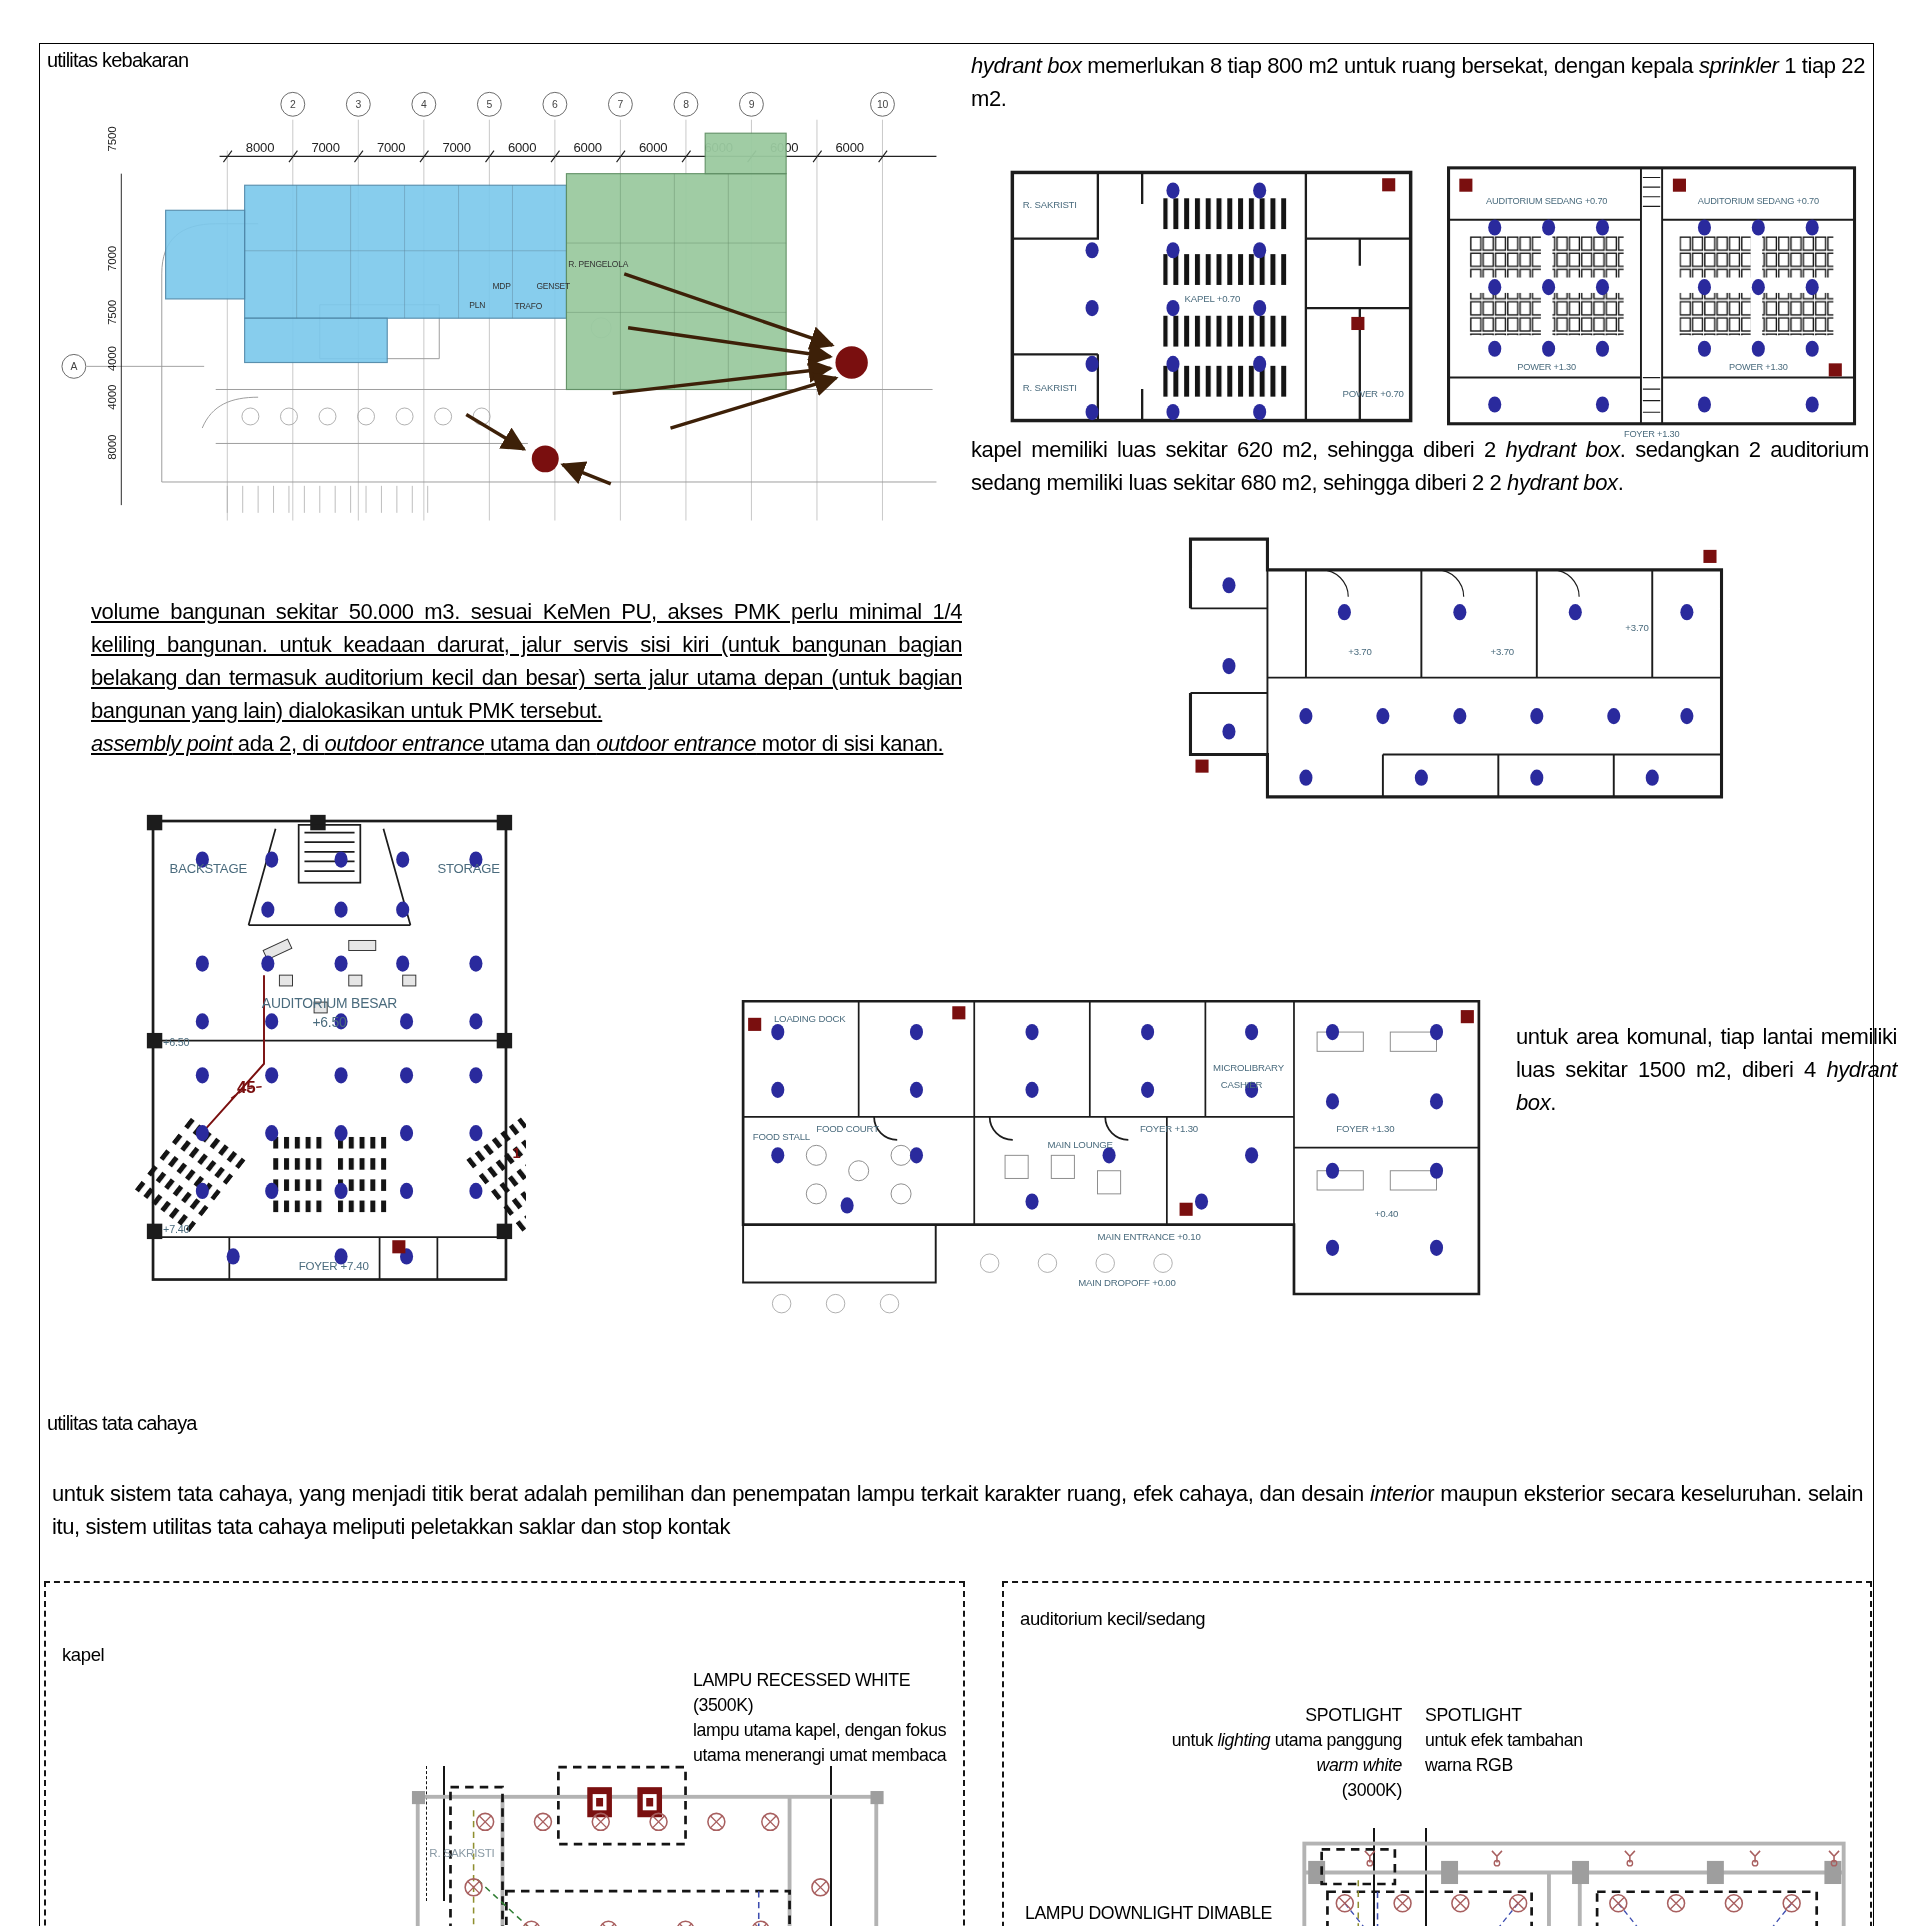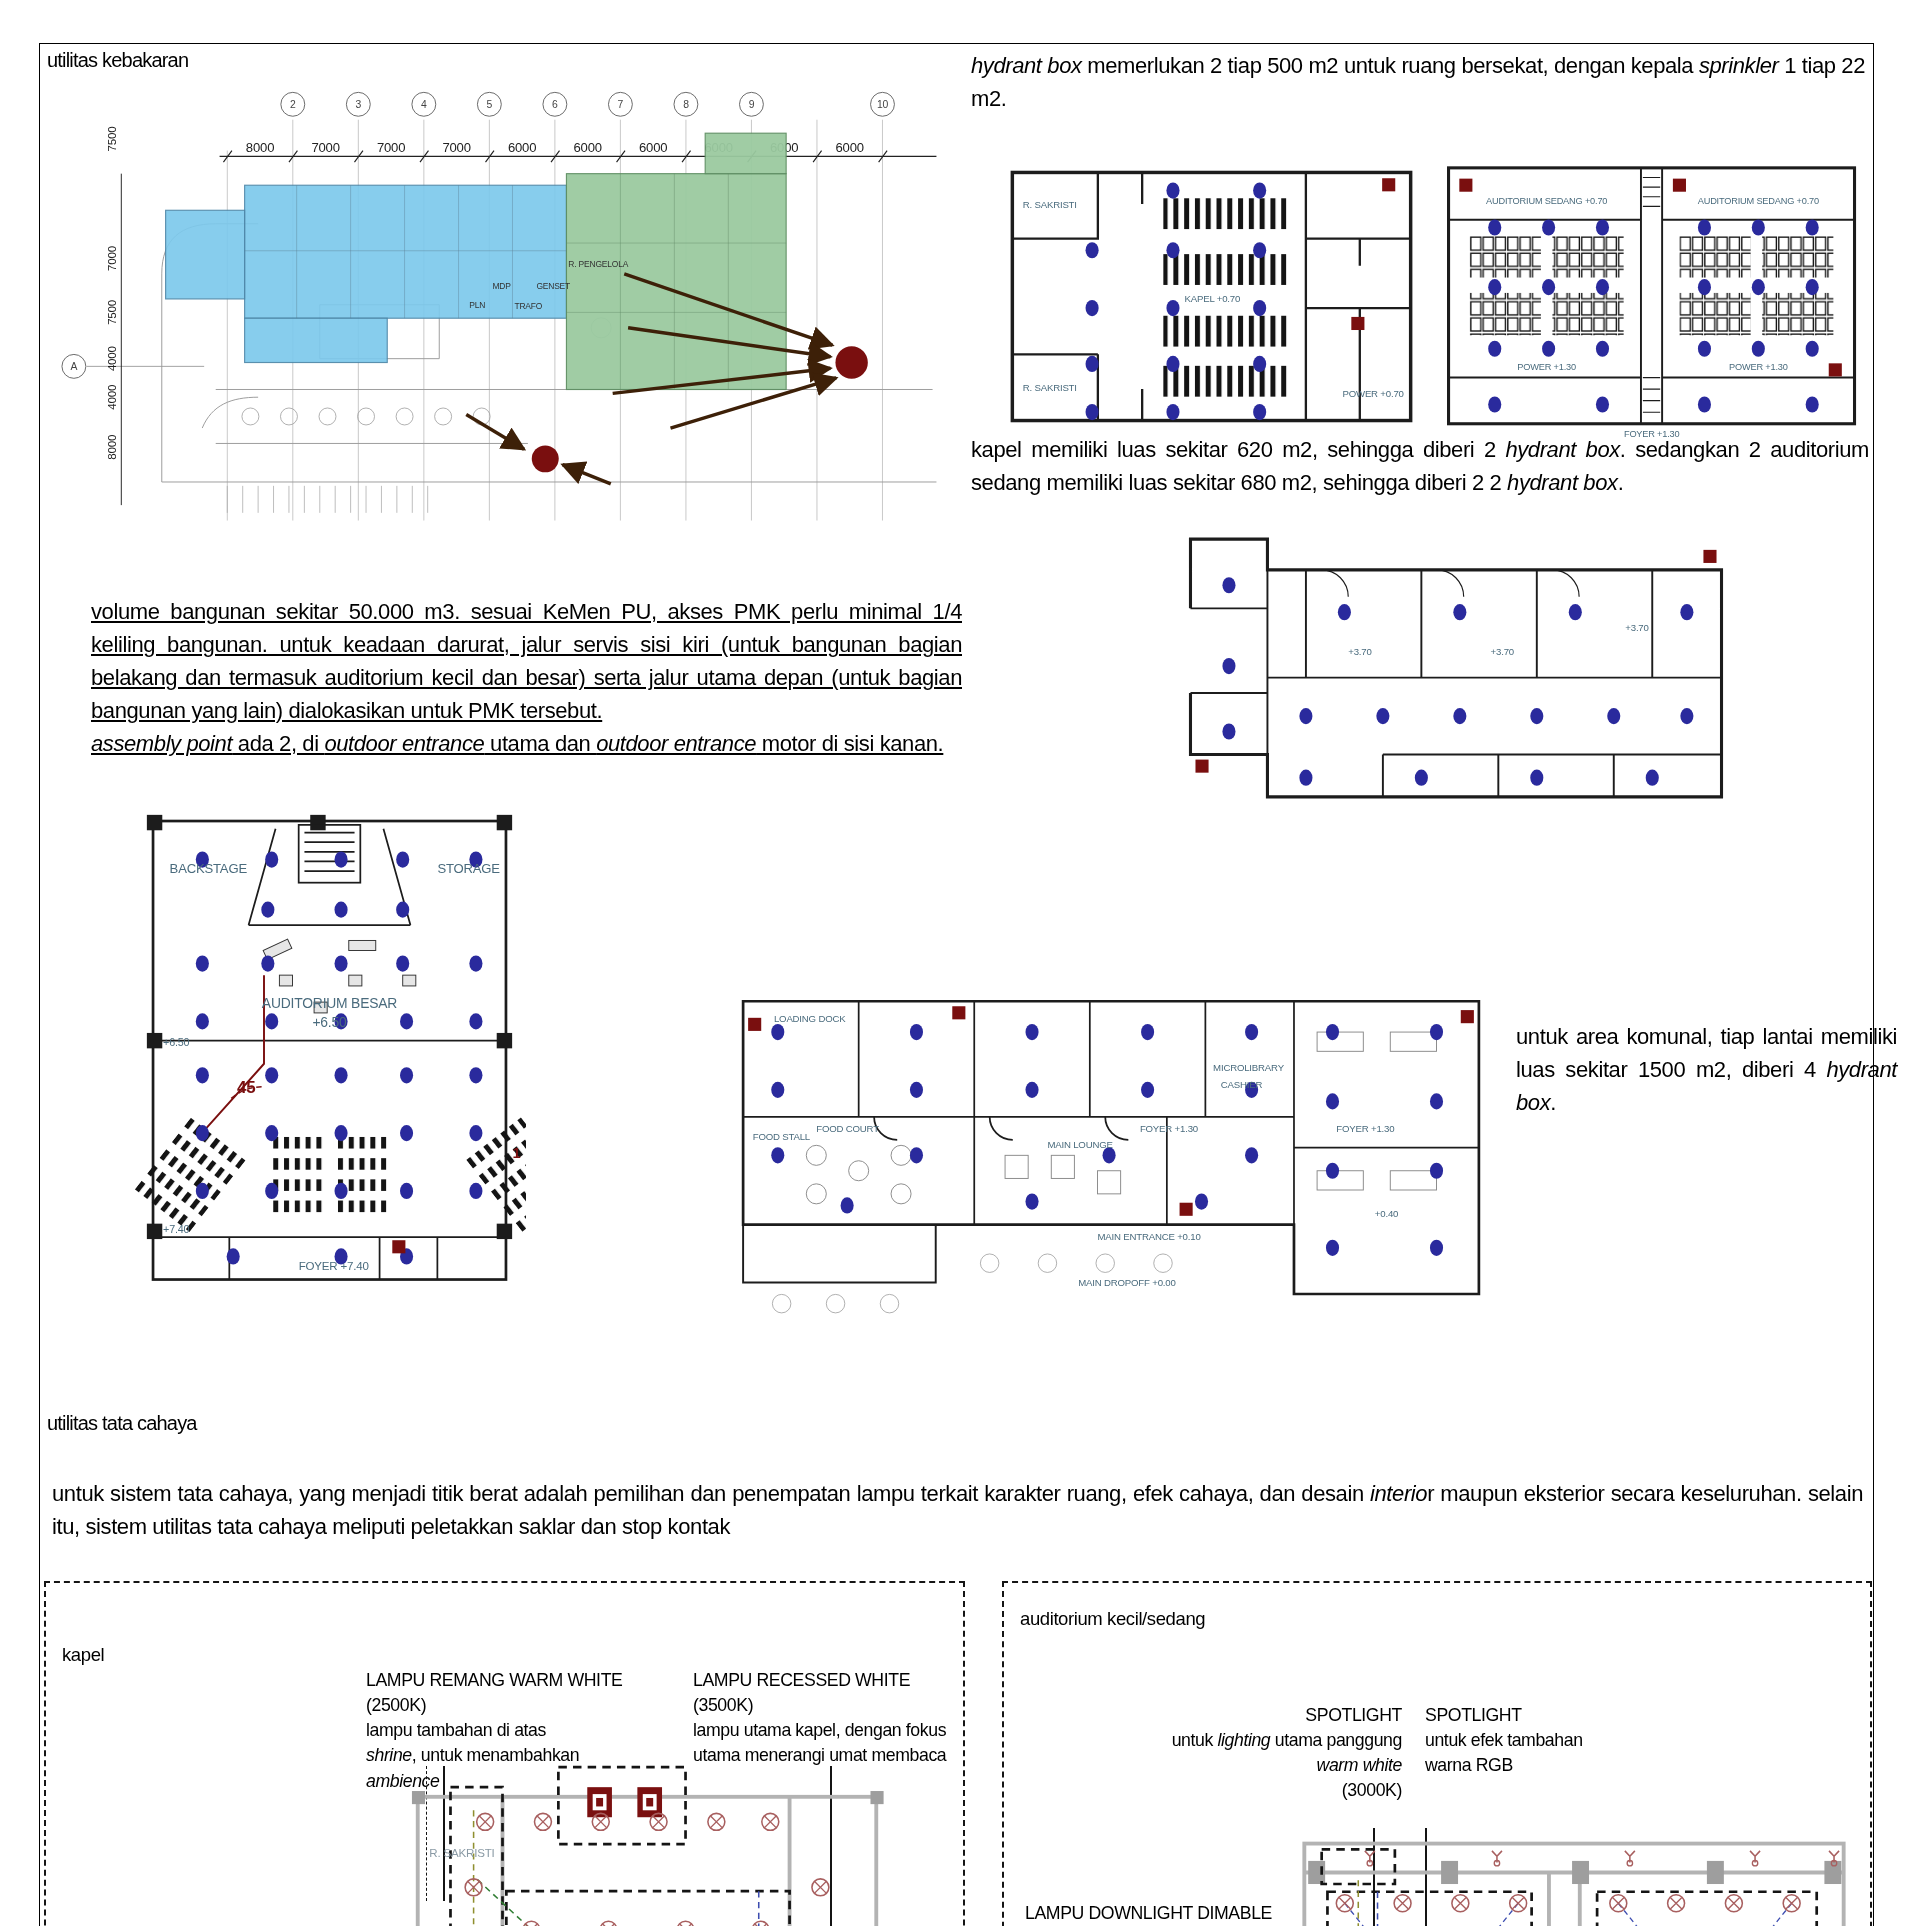--- a/index.html
+++ b/index.html
@@ -178,21 +178,21 @@
       <path d="M1610,960L2040,830" marker-end="url(#arrB)"></path>
       <path d="M1080,925L1230,1015" marker-end="url(#arrB)"></path>
       <path d="M1455,1105L1330,1055" marker-end="url(#arrB)"></path>
     </g>
     <g fill="#7a0f0f">
       <circle cx="2080" cy="790" r="42"></circle>
       <circle cx="1285" cy="1040" r="35"></circle>
     </g>
   </svg>
 
-  <div class="abs para" style="left:971px;top:49px;width:894px;"><span class="it">hydrant box</span><span> memerlukan 2 tiap 500 m2 untuk ruang bersekat, dengan kepala </span><span class="it">sprinkler</span><span> 1 tiap 22 m2.</span></div>
+  <div class="abs para" style="left:971px;top:49px;width:894px;"><span class="it">hydrant box</span><span> memerlukan 8 tiap 800 m2 untuk ruang bersekat, dengan kepala </span><span class="it">sprinkler</span><span> 1 tiap 22 m2.</span></div>
 
   <svg class="abs" style="left:990px;top:150px;" width="443" height="293" viewBox="0 0 1150 760">
     <rect x="58" y="58" width="1034" height="644" fill="#fff" stroke="#1c1c1c" stroke-width="9"></rect>
     <g stroke="#1c1c1c" stroke-width="6" fill="none">
       <path d="M280,58V230H58M280,530H58M280,530V702M820,58V702M820,410H1092M960,410V702M820,230H1092M960,230V300"></path>
       <path d="M395,58V140M395,620V702"></path>
     </g>
 
     <g>
       <rect x="450" y="125" width="320" height="80" fill="url(#benchV)"></rect>
@@ -532,24 +532,20 @@
   <div class="abs h1" style="left:47px;top:1412px;">utilitas tata cahaya</div>
 
   <div class="abs para" style="left:52px;top:1477px;width:1811px;"><span>untuk sistem tata cahaya, yang menjadi titik berat adalah pemilihan dan penempatan lampu terkait karakter ruang, efek cahaya, dan desain </span><span class="it">interio</span><span>r maupun eksterior secara keseluruhan. selain itu, sistem utilitas tata cahaya meliputi peletakkan saklar dan stop kontak</span></div>
 
   <div class="abs dashbox" style="left:44px;top:1581px;width:917px;height:888px;"></div>
   <div class="abs boxtitle" style="left:62px;top:1608px;margin-top:36px;">kapel</div>
 
   <div class="abs dashbox" style="left:1002px;top:1581px;width:866px;height:844px;"></div>
   <div class="abs boxtitle" style="left:1020px;top:1608px;text-align:center;">auditorium kecil/sedang</div>
 
-  <div class="abs ann" style="left:366px;top:1668px;width:285px;"><span>LAMPU REMANG WARM WHITE
-(2500K)
-lampu tambahan di atas
-</span><span class="it">shrine</span><span>, untuk menambahkan </span><span class="it">ambience</span></div>
   <div class="abs ann" style="left:693px;top:1668px;width:293px;"><span>LAMPU RECESSED WHITE
 (3500K)
 lampu utama kapel, dengan fokus
 utama menerangi umat membaca</span></div>
 
   <div class="lead" style="left:443px;top:1766px;width:1.9px;height:135px;"></div>
   <div class="leaddv" style="left:426px;top:1766px;height:135px;"></div>
   <div class="lead" style="left:830px;top:1766px;width:1.9px;height:189px;"></div>
 
   <svg class="abs" style="left:358px;top:1764px;" width="578" height="397" viewBox="0 0 1500 1030">

